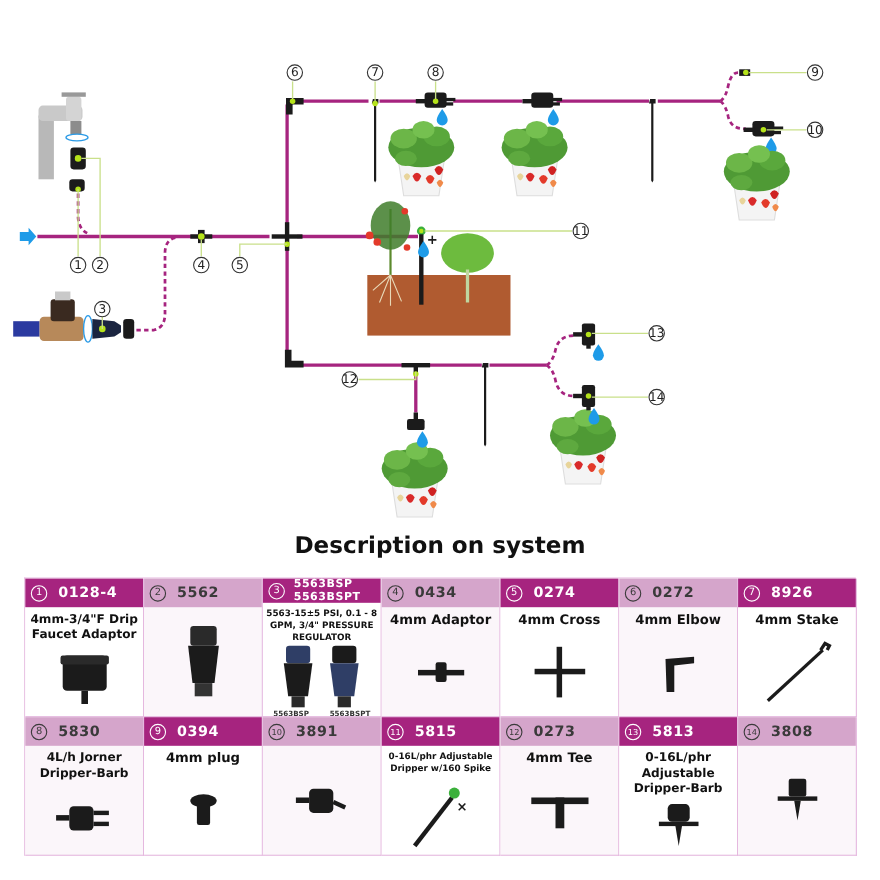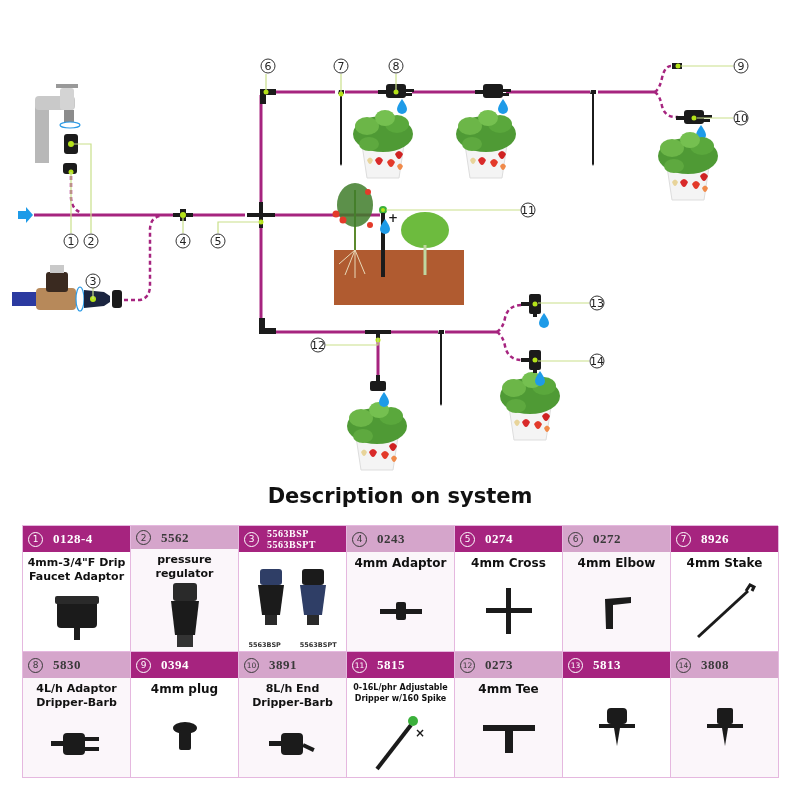--- a/index.html
+++ b/index.html
@@ -29,21 +29,21 @@
     width: 100%; height: 26px; display: flex; align-items: center; padding-left: 5px;
     font-family: "DejaVu Sans", sans-serif; font-weight: bold; font-size: 13px;
   }
   .cell-head.dark { background: #a6247f; color: #fff; }
   .cell-head.light { background: #d5a5cb; color: #3a3a3a; }
   .num-circle {
     display: inline-flex; width: 15px; height: 15px; border-radius: 50%;
     border: 1.2px solid currentColor; align-items: center; justify-content: center;
     font-size: 9px; font-weight: normal; margin-right: 10px; flex: none;
   }
-  .code { letter-spacing: 0.5px; font-family: Liberation Serif, serif; }
+  .code { letter-spacing: 0.5px; }
   .code.two { font-size: 10px; line-height: 11px; margin-left: -2px; }
   .cell-desc {
     margin-top: 4px; text-align: center; font-family: "DejaVu Sans", sans-serif;
     font-weight: bold; font-size: 11px; line-height: 14px; color: #111; padding: 0 2px;
   }
   .cell-desc.small { font-size: 8px; line-height: 11px; }
   .cell-desc.mid { font-size: 12px; line-height: 14px; }
   .cell-img { flex: 1; display: flex; align-items: center; justify-content: center; width: 100%; }
   .sub-labels { display: flex; justify-content: space-around; width: 100%; font-size: 6.5px; font-weight: bold; color: #333; padding-bottom: 2px;}
 </style>
@@ -352,56 +352,56 @@
           <rect x="8" y="8" width="44" height="8" rx="2" fill="#2a2a2a"></rect>
           <rect x="27" y="40" width="6" height="12" fill="#1b1b1b"></rect>
         </svg>
       </div>
     </div>
     <div class="cell alt">
       <div class="cell-head light">
         <span class="num-circle">2</span>
         <span class="code">5562</span>
       </div>
-      <div class="cell-desc">pressure regulator</div>
       <div class="cell-img">
         <svg width="40" height="70" viewBox="0 0 40 70">
           <rect x="8" y="2" width="24" height="18" rx="3" fill="#2a2a2a"></rect>
           <path d="M6 20 L34 20 L30 54 L10 54Z" fill="#1b1b1b"></path>
           <rect x="12" y="54" width="16" height="12" fill="#333"></rect>
         </svg>
       </div>
     </div>
     <div class="cell">
       <div class="cell-head dark">
         <span class="num-circle">3</span>
         <span class="code two">
           <div>5563BSP</div>
           <div>5563BSPT</div>
         </span>
       </div>
+      <div class="cell-desc small">5563-15±5 PSI, 0.1 - 8 GPM, 3/4" PRESSURE REGULATOR</div>
       <div class="cell-img">
         <svg width="90" height="60" viewBox="0 0 90 60">
           <rect x="12" y="2" width="22" height="16" rx="3" fill="#2f3e66"></rect>
           <path d="M10 18 L36 18 L32 48 L14 48Z" fill="#1b1b1b"></path>
           <rect x="17" y="48" width="12" height="10" fill="#2a2a2a"></rect>
           <rect x="54" y="2" width="22" height="16" rx="3" fill="#1b1b1b"></rect>
           <path d="M52 18 L78 18 L74 48 L56 48Z" fill="#2f3e66"></path>
           <rect x="59" y="48" width="12" height="10" fill="#2a2a2a"></rect>
         </svg>
       </div>
       <div class="sub-labels">
         <span>5563BSP</span>
         <span>5563BSPT</span>
       </div>
     </div>
     <div class="cell alt">
       <div class="cell-head light">
         <span class="num-circle">4</span>
-        <span class="code">0243</span>
+        <span class="code">0434</span>
       </div>
       <div class="cell-desc mid">4mm Adaptor</div>
       <div class="cell-img">
         <svg width="50" height="30" viewBox="0 0 50 30">
           <rect x="4" y="13" width="42" height="5" fill="#1b1b1b"></rect>
           <rect x="20" y="6" width="10" height="18" rx="2" fill="#1b1b1b"></rect>
         </svg>
       </div>
     </div>
     <div class="cell">
@@ -440,21 +440,21 @@
           <line x1="8" y1="56" x2="58" y2="10" stroke="#1b1b1b" stroke-width="3"></line>
           <path d="M56 10 L60 4 L64 6 L62 10" stroke="#1b1b1b" stroke-width="3" fill="none"></path>
         </svg>
       </div>
     </div>
     <div class="cell alt">
       <div class="cell-head light">
         <span class="num-circle">8</span>
         <span class="code">5830</span>
       </div>
-      <div class="cell-desc">4L/h Adaptor Dripper-Barb</div>
+      <div class="cell-desc">4L/h Jorner Dripper-Barb</div>
       <div class="cell-img">
         <svg width="60" height="34" viewBox="0 0 60 34">
           <rect x="4" y="14" width="12" height="5" fill="#1b1b1b"></rect>
           <rect x="16" y="6" width="22" height="22" rx="4" fill="#1b1b1b"></rect>
           <rect x="38" y="10" width="14" height="4" fill="#1b1b1b"></rect>
           <rect x="38" y="20" width="14" height="4" fill="#1b1b1b"></rect>
         </svg>
       </div>
     </div>
     <div class="cell">
@@ -468,21 +468,20 @@
           <ellipse cx="15" cy="8" rx="12" ry="6" fill="#1b1b1b"></ellipse>
           <rect x="9" y="10" width="12" height="20" rx="2" fill="#1b1b1b"></rect>
         </svg>
       </div>
     </div>
     <div class="cell alt">
       <div class="cell-head light">
         <span class="num-circle" style="font-size: 7.5px;">10</span>
         <span class="code">3891</span>
       </div>
-      <div class="cell-desc">8L/h End Dripper-Barb</div>
       <div class="cell-img">
         <svg width="56" height="34" viewBox="0 0 56 34">
           <rect x="4" y="14" width="12" height="5" fill="#1b1b1b"></rect>
           <rect x="16" y="6" width="22" height="22" rx="4" fill="#1b1b1b"></rect>
           <rect x="38" y="16" width="12" height="4" fill="#1b1b1b" transform="rotate(25 38 18)"></rect>
         </svg>
       </div>
     </div>
     <div class="cell">
       <div class="cell-head dark">
@@ -509,20 +508,21 @@
           <rect x="4" y="8" width="52" height="6" fill="#1b1b1b"></rect>
           <rect x="26" y="8" width="8" height="28" fill="#1b1b1b"></rect>
         </svg>
       </div>
     </div>
     <div class="cell">
       <div class="cell-head dark">
         <span class="num-circle" style="font-size: 7.5px;">13</span>
         <span class="code">5813</span>
       </div>
+      <div class="cell-desc">0-16L/phr Adjustable Dripper-Barb</div>
       <div class="cell-img">
         <svg width="44" height="44" viewBox="0 0 44 44">
           <rect x="12" y="2" width="20" height="16" rx="4" fill="#1b1b1b"></rect>
           <rect x="4" y="18" width="36" height="4" fill="#1b1b1b"></rect>
           <path d="M19 22 L25 22 L22 40Z" fill="#1b1b1b"></path>
         </svg>
       </div>
     </div>
     <div class="cell alt">
       <div class="cell-head light">

